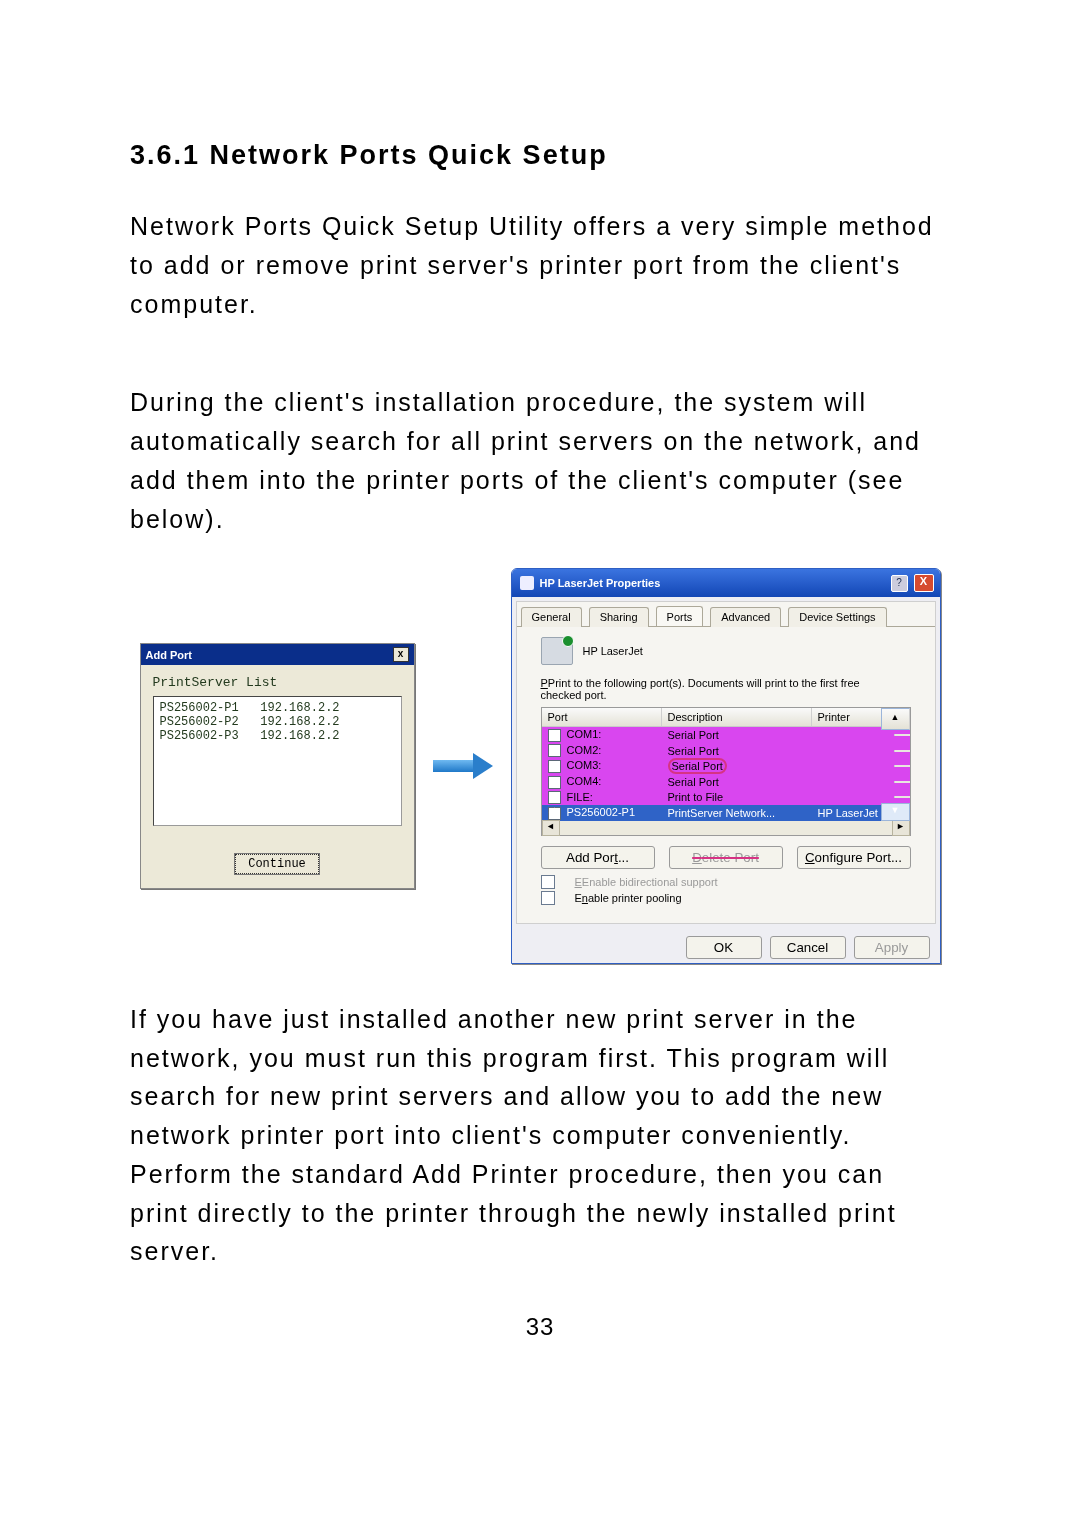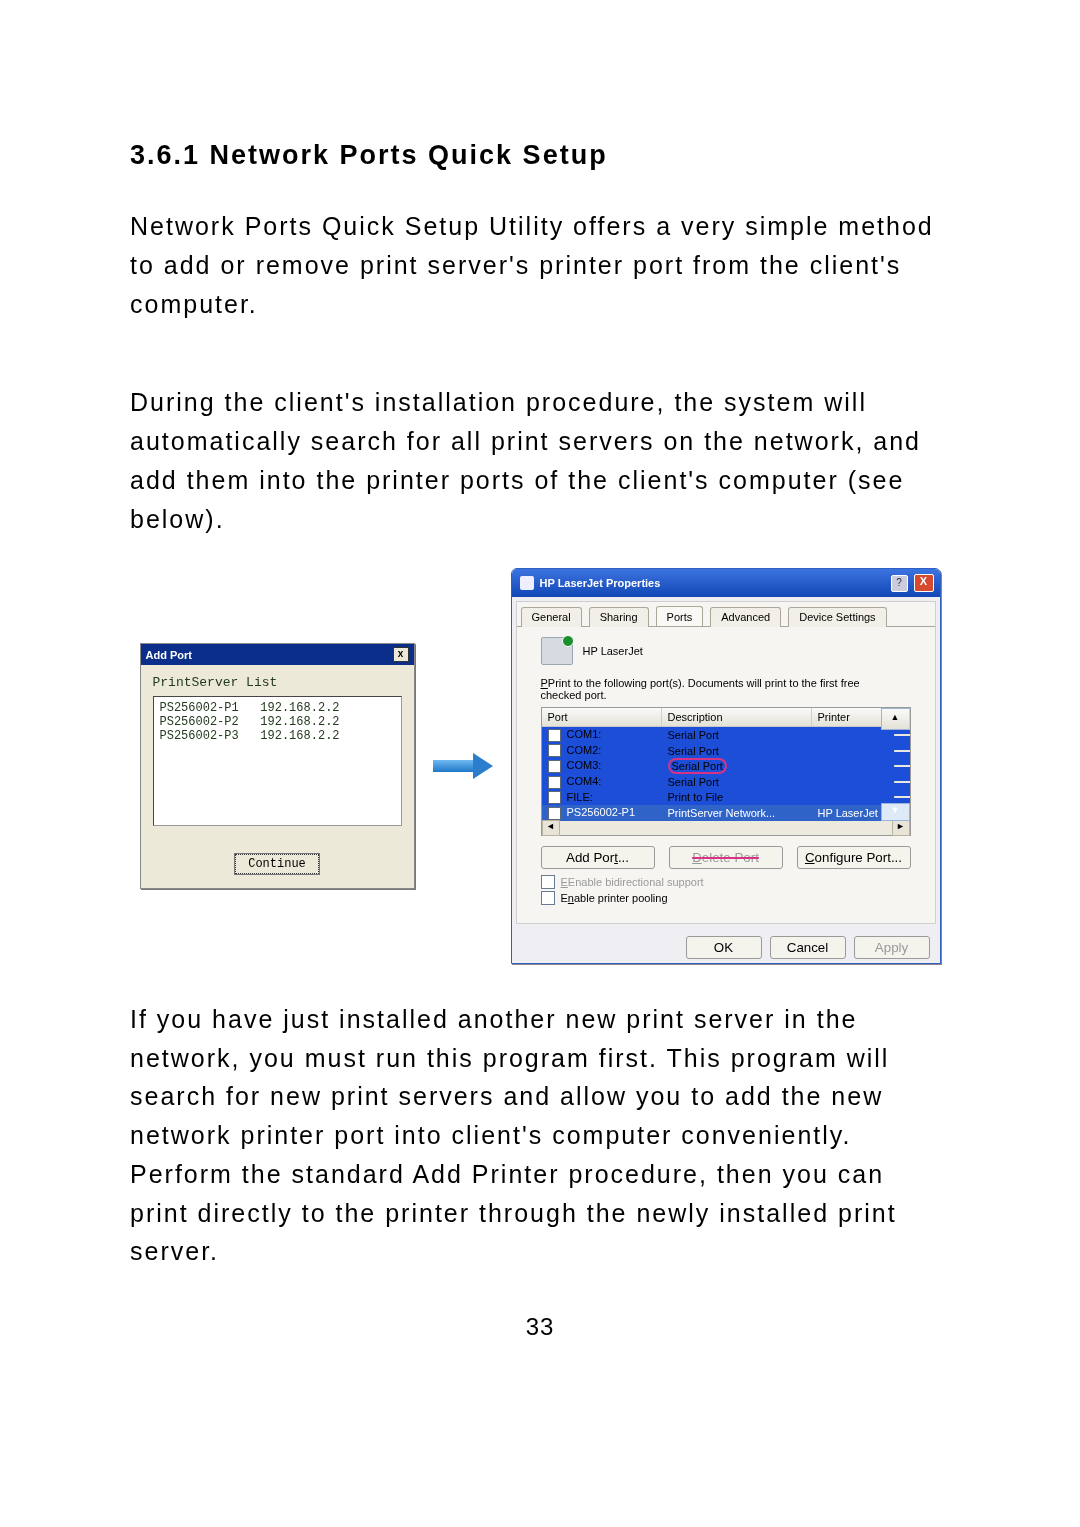--- a/index.html
+++ b/index.html
@@ -29,38 +29,38 @@
   .props .titlebar .tclose{width:18px;height:16px;background:#d64b2f;border:1px solid #fff;border-radius:2px;text-align:center;line-height:13px;font-weight:700;}
   .props .inner{background:#f6f5f1;margin:4px;border:1px solid #cfcfcf;padding:0 0 8px 0;}
   .tabs{display:flex;border-bottom:1px solid #aca899;padding:4px 4px 0 4px;gap:8px;}
   .tab{padding:3px 10px;border:1px solid #aca899;border-bottom:none;background:#f1efe7;margin-right:-1px;position:relative;top:1px;border-radius:3px 3px 0 0;}
   .tab.active{background:#f9f8f4;top:0;padding-top:4px;z-index:2;}
   .tabpane{padding:10px 24px;}
   .prnrow{display:flex;align-items:center;gap:10px;margin-bottom:12px;}
   .prnicon{width:30px;height:26px;background:#d6dbe2;border:1px solid #9aa5b1;position:relative;border-radius:2px;}
   .prnicon::after{content:"";position:absolute;right:-2px;top:-3px;width:10px;height:10px;background:#1a8f2e;border-radius:50%;border:1px solid #fff;}
   .instr{margin:2px 0 6px 0;}
-  .porttable{border:1px solid #9a9a9a;background:#1d4ed8;}
+  .porttable{border:1px solid #9a9a9a;background:#d946ef;}
   .porttable .hdr{display:grid;grid-template-columns:120px 150px 1fr 16px;background:#ece9d8;border-bottom:1px solid #c9c9c9;}
   .porttable .hdr div{padding:3px 6px;border-right:1px solid #cfcfcf;background:linear-gradient(#fafafa,#e4e2d6);}
   .porttable .rows{max-height:100px;overflow:hidden;}
   .prow{display:grid;grid-template-columns:120px 150px 1fr 16px;align-items:center;}
   .prow>div{padding:1px 6px;white-space:nowrap;}
   .prow.sel{background:#2f63c7;color:#fff;}
   .cb{display:inline-block;width:11px;height:11px;border:1px solid #5b6877;background:#fff;margin-right:6px;vertical-align:middle;position:relative;}
   .cb.checked::after{content:"✓";position:absolute;left:-1px;top:-3px;font-size:11px;color:#166a16;font-weight:700;}
   .prow.sel .cb.checked::after{color:#fff;}
   .scrollcol{background:#e9e7df;border-left:1px solid #cfcfcf;}
   .scrolltrack{height:14px;background:linear-gradient(#f2f1ea,#dcd9cc);display:flex;align-items:center;}
   .scrolltrack .sbtn{width:16px;height:14px;background:#e8e5d8;border:1px solid #b7b39e;text-align:center;line-height:11px;font-size:9px;}
   .scrolltrack .strack{flex:1;background:#eceade;height:14px;}
   .btnrow{display:flex;gap:14px;margin:10px 0 6px 0;}
   .btnrow button{flex:1;background:#f4f3ec;border:1px solid #9a9a9a;border-radius:3px;padding:3px 6px;}
   .btnrow button.disabled{color:#9a9a9a;}
-  .chk{display:flex;align-items:center;gap:6px;margin-top:2px;}
+  .chk{display:flex;align-items:center;gap:20px;margin-top:2px;}
   .chk .cb2{width:12px;height:12px;border:1px solid #6a7a90;background:#fff;}
   .chk.disabled{color:#9a9a9a;}
   .footerbtns{display:flex;justify-content:flex-end;gap:8px;padding:8px 10px 4px 0;}
   .footerbtns button{width:76px;padding:3px 4px;background:#f4f3ec;border:1px solid #9a9a9a;border-radius:3px;}
   .footerbtns button.disabled{color:#9a9a9a;}
   .strike{text-decoration:line-through;text-decoration-color:#d63384;text-decoration-thickness:2px;}
   .circleMark{border:2px solid #d63384;border-radius:14px;padding:0 2px;}
   .pagenum{text-align:center;font-size:24px;margin-top:42px;letter-spacing:1px;}
   .upbtn{position:absolute;right:0;top:0;width:15px;height:14px;background:#dfeaf8;border:1px solid #9bb5da;text-align:center;line-height:11px;font-size:9px;}
   .dnbtn{position:absolute;right:0;bottom:14px;width:15px;height:14px;background:#dfeaf8;border:1px solid #9bb5da;text-align:center;line-height:11px;font-size:9px;}

